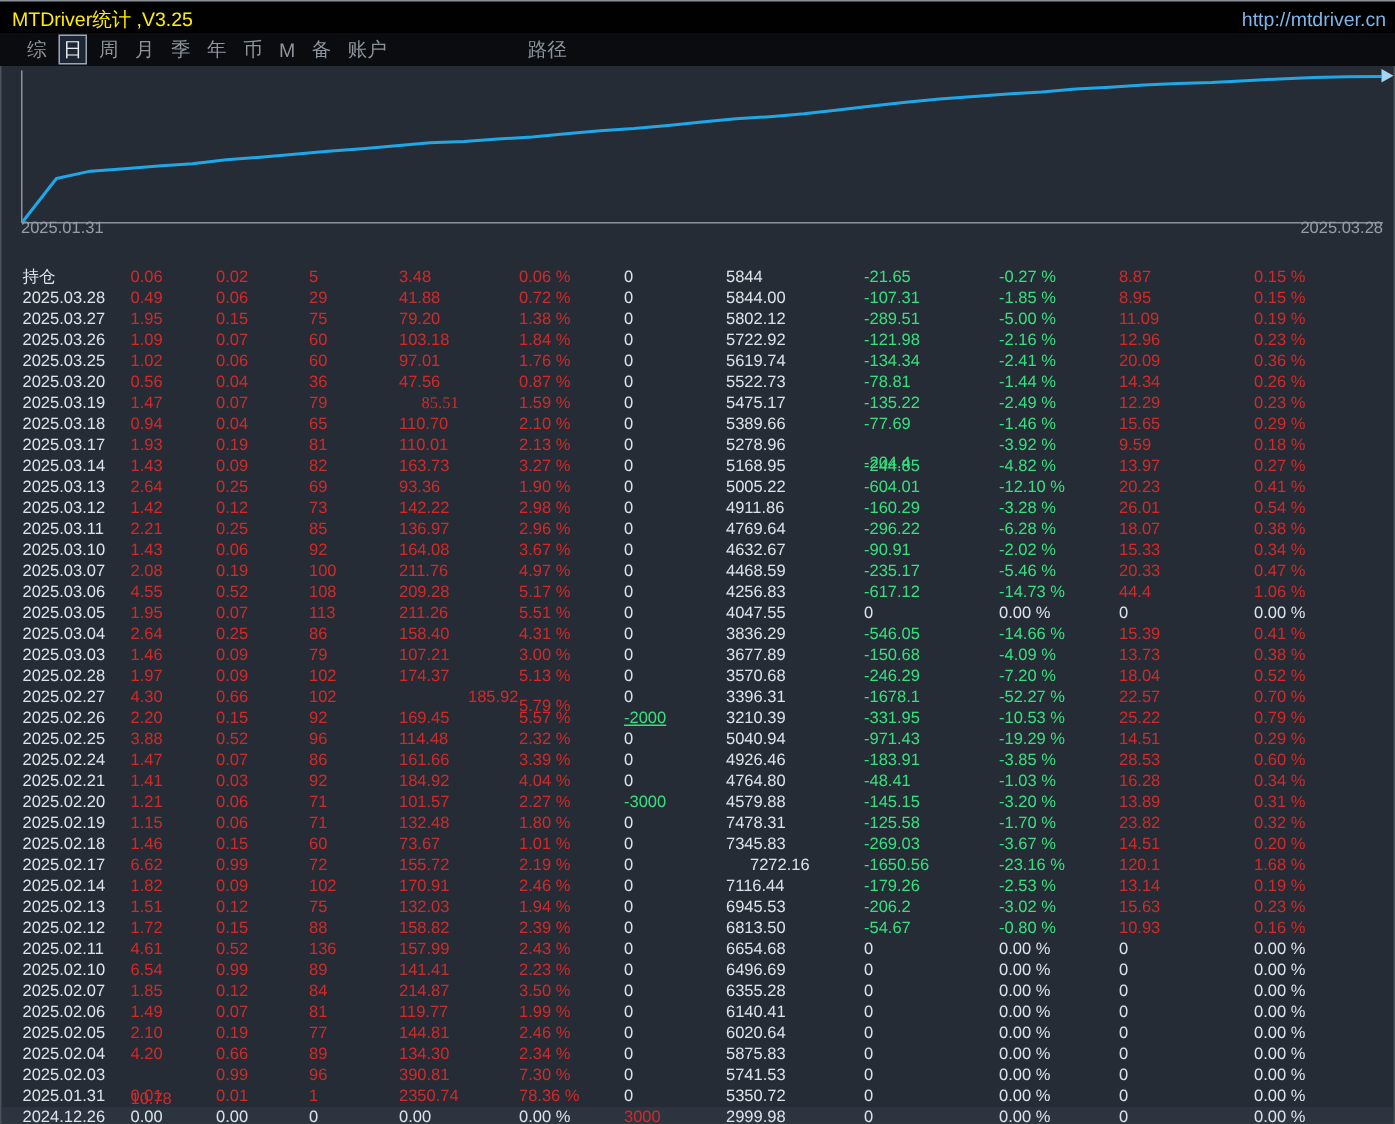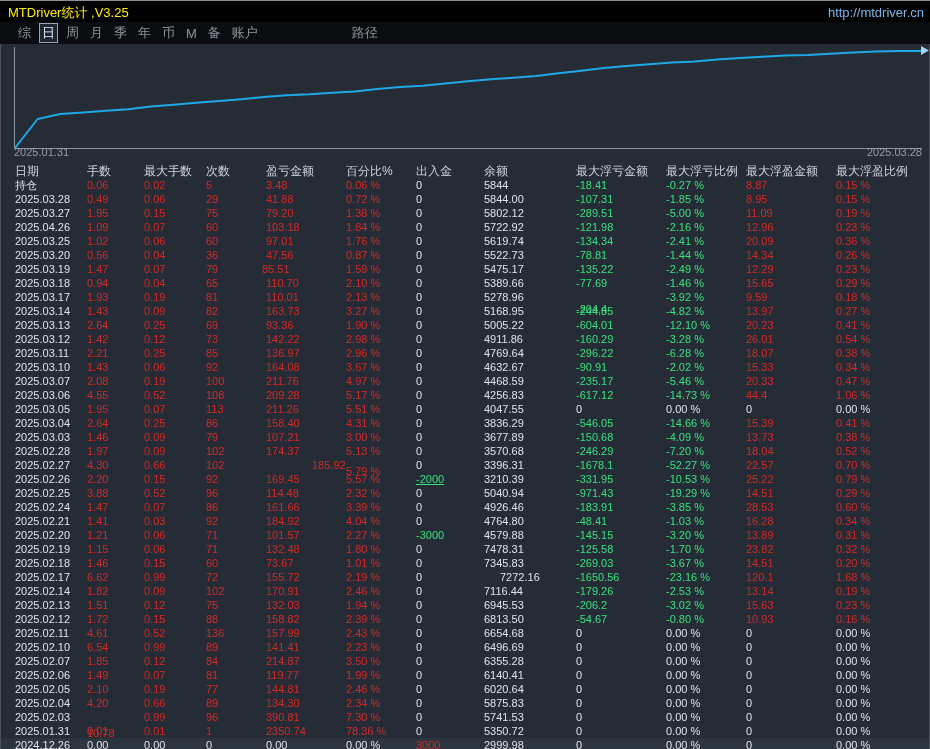--- a/index.html
+++ b/index.html
@@ -76,45 +76,31 @@
     <svg width="928" height="118" viewBox="0 0 928 118">
       <line x1="13.5" y1="3" x2="13.5" y2="104.5" stroke="#8b949e" stroke-width="1"></line>
       <line x1="13.5" y1="104.5" x2="921" y2="104.5" stroke="#8b949e" stroke-width="1"></line>
       <polyline id="equity-line" fill="none" stroke="#1fa8e8" stroke-width="2" stroke-linejoin="round" points="14.0,104.0 36.6,75.0 59.3,70.1 82.0,68.5 104.6,66.7 127.3,65.2 149.9,62.5 172.6,60.8 195.2,58.8 217.8,56.9 240.5,55.2 263.1,53.1 285.8,51.2 308.4,50.3 331.1,48.7 353.8,47.4 376.4,45.1 399.1,43.1 421.7,41.7 444.4,39.6 467.0,37.3 489.6,35.2 512.3,33.8 535.0,31.9 557.6,29.3 580.3,26.7 602.9,24.1 625.5,22.0 648.2,20.3 670.9,18.6 693.5,17.4 716.1,15.4 738.8,14.1 761.5,12.7 784.1,11.6 806.8,11.0 829.4,9.8 852.0,8.6 874.7,7.6 897.4,7.1 920.0,7.0"></polyline>
       <polygon points="920,2 928,6.5 920,11" fill="#a6d4f5"></polygon>
     </svg>
     <span class="axis-label" id="axis-label-left">2025.01.31</span>
     <span class="axis-label" id="axis-label-right">2025.03.28</span>
   </div>
 
-  <div id="thead">
-      <span style="left: 14px;">日期</span>
-      <span style="left: 86px;">手数</span>
-      <span style="left: 143px;">最大手数</span>
-      <span style="left: 205px;">次数</span>
-      <span style="left: 265px;">盈亏金额</span>
-      <span style="left: 345px;">百分比%</span>
-      <span style="left: 415px;">出入金</span>
-      <span style="left: 483px;">余额</span>
-      <span style="left: 575px;">最大浮亏金额</span>
-      <span style="left: 665px;">最大浮亏比例</span>
-      <span style="left: 745px;">最大浮盈金额</span>
-      <span style="left: 835px;">最大浮盈比例</span>
-    </div>
   <div id="rows">
       <div class="trow">
         <span style="left: 14px; color: rgb(221, 227, 234);">持仓</span>
         <span style="left: 86px; color: rgb(210, 42, 42);">0.06</span>
         <span style="left: 143px; color: rgb(210, 42, 42);">0.02</span>
         <span style="left: 205px; color: rgb(210, 42, 42);">5</span>
         <span style="left: 265px; color: rgb(210, 42, 42);">3.48</span>
         <span style="left: 345px; color: rgb(210, 42, 42);">0.06 %</span>
         <span style="left: 415px; color: rgb(221, 227, 234);">0</span>
         <span style="left: 483px; color: rgb(221, 227, 234);">5844</span>
-        <span style="left: 575px; color: rgb(55, 224, 126);">-18.41</span>
+        <span style="left: 575px; color: rgb(55, 224, 126);">-21.65</span>
         <span style="left: 665px; color: rgb(55, 224, 126);">-0.27 %</span>
         <span style="left: 745px; color: rgb(210, 42, 42);">8.87</span>
         <span style="left: 835px; color: rgb(210, 42, 42);">0.15 %</span>
       </div>
       <div class="trow">
         <span style="left: 14px; color: rgb(221, 227, 234);">2025.03.28</span>
         <span style="left: 86px; color: rgb(210, 42, 42);">0.49</span>
         <span style="left: 143px; color: rgb(210, 42, 42);">0.06</span>
         <span style="left: 205px; color: rgb(210, 42, 42);">29</span>
         <span style="left: 265px; color: rgb(210, 42, 42);">41.88</span>
@@ -134,21 +120,21 @@
         <span style="left: 265px; color: rgb(210, 42, 42);">79.20</span>
         <span style="left: 345px; color: rgb(210, 42, 42);">1.38 %</span>
         <span style="left: 415px; color: rgb(221, 227, 234);">0</span>
         <span style="left: 483px; color: rgb(221, 227, 234);">5802.12</span>
         <span style="left: 575px; color: rgb(55, 224, 126);">-289.51</span>
         <span style="left: 665px; color: rgb(55, 224, 126);">-5.00 %</span>
         <span style="left: 745px; color: rgb(210, 42, 42);">11.09</span>
         <span style="left: 835px; color: rgb(210, 42, 42);">0.19 %</span>
       </div>
       <div class="trow">
-        <span style="left: 14px; color: rgb(221, 227, 234);">2025.04.26</span>
+        <span style="left: 14px; color: rgb(221, 227, 234);">2025.03.26</span>
         <span style="left: 86px; color: rgb(210, 42, 42);">1.09</span>
         <span style="left: 143px; color: rgb(210, 42, 42);">0.07</span>
         <span style="left: 205px; color: rgb(210, 42, 42);">60</span>
         <span style="left: 265px; color: rgb(210, 42, 42);">103.18</span>
         <span style="left: 345px; color: rgb(210, 42, 42);">1.84 %</span>
         <span style="left: 415px; color: rgb(221, 227, 234);">0</span>
         <span style="left: 483px; color: rgb(221, 227, 234);">5722.92</span>
         <span style="left: 575px; color: rgb(55, 224, 126);">-121.98</span>
         <span style="left: 665px; color: rgb(55, 224, 126);">-2.16 %</span>
         <span style="left: 745px; color: rgb(210, 42, 42);">12.96</span>
@@ -180,21 +166,21 @@
         <span style="left: 575px; color: rgb(55, 224, 126);">-78.81</span>
         <span style="left: 665px; color: rgb(55, 224, 126);">-1.44 %</span>
         <span style="left: 745px; color: rgb(210, 42, 42);">14.34</span>
         <span style="left: 835px; color: rgb(210, 42, 42);">0.26 %</span>
       </div>
       <div class="trow">
         <span style="left: 14px; color: rgb(221, 227, 234);">2025.03.19</span>
         <span style="left: 86px; color: rgb(210, 42, 42);">1.47</span>
         <span style="left: 143px; color: rgb(210, 42, 42);">0.07</span>
         <span style="left: 205px; color: rgb(210, 42, 42);">79</span>
-        <span style="left: 261px; color: rgb(210, 42, 42);">85.51</span>
+        <span style="left: 280px; color: rgb(210, 42, 42); font-family: Liberation Serif, serif;">85.51</span>
         <span style="left: 345px; color: rgb(210, 42, 42);">1.59 %</span>
         <span style="left: 415px; color: rgb(221, 227, 234);">0</span>
         <span style="left: 483px; color: rgb(221, 227, 234);">5475.17</span>
         <span style="left: 575px; color: rgb(55, 224, 126);">-135.22</span>
         <span style="left: 665px; color: rgb(55, 224, 126);">-2.49 %</span>
         <span style="left: 745px; color: rgb(210, 42, 42);">12.29</span>
         <span style="left: 835px; color: rgb(210, 42, 42);">0.23 %</span>
       </div>
       <div class="trow">
         <span style="left: 14px; color: rgb(221, 227, 234);">2025.03.18</span>

